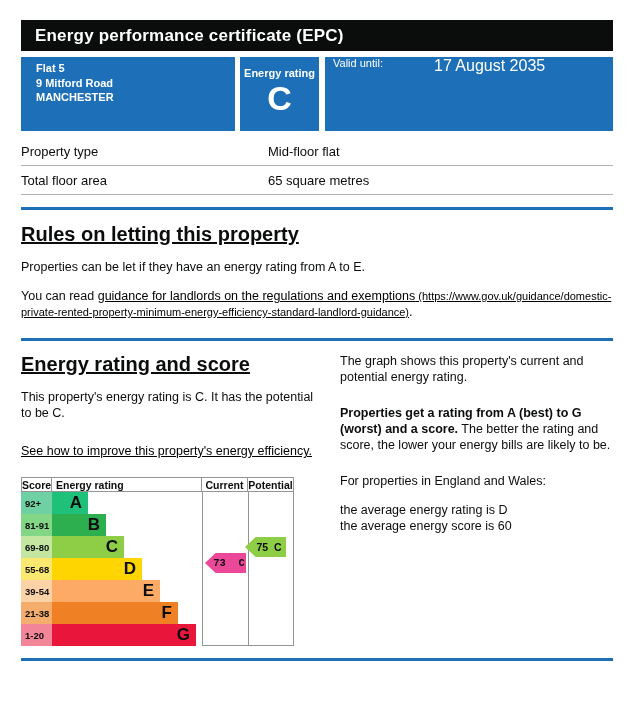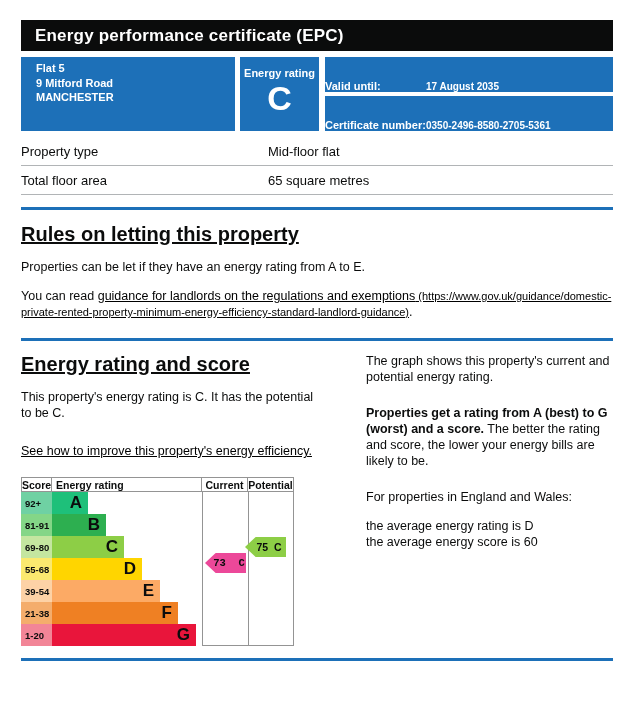--- a/index.html
+++ b/index.html
@@ -30,46 +30,46 @@
   }
   .rating-box {
     width: 79px; background: #1d70b8; color: #fff; text-align: center;
     padding-top: 10px; margin-right: 6px;
   }
   .rating-box .rating-label { font-size: 11px; font-weight: bold; }
   .rating-box .rating-letter { font-size: 34px; font-weight: bold; line-height: 38px; }
   .validity { flex: 1; display: flex; flex-direction: column; }
   .vrow {
     flex: 1; background: #1d70b8; color: #fff; display: flex;
-    align-items: flex-end; padding-left: 0; font-size: 11px; font-weight: bold;
+    align-items: flex-start; padding-left: 8px; font-size: 11px; font-weight: normal;
   }
   .vrow + .vrow { margin-top: 4px; }
   .vlabel { width: 101px; flex-shrink: 0; }
-  .vvalue { font-size: 10px; }
+  .vvalue { font-size: 16px; }
 
   
   .ptable { margin-top: 6px; }
   .prow {
     display: flex; border-bottom: 1px solid #b1b4b6;
     padding: 7px 0 6px 0; font-size: 13px;
   }
   .plabel { width: 247px; flex-shrink: 0; }
 
   .rule { height: 3px; background: #1d70b8; }
   .rule-1 { margin-top: 12px; }
   .rule-2 { margin-top: 18px; }
   .rule-3 { margin-top: 12px; }
 
   h2 { font-size: 20px; font-weight: bold; margin: 13px 0 0 0; text-decoration: underline; }
   p { font-size: 12.5px; line-height: 16px; margin: 13px 0 0 0; }
   a { color: #000000; }
   .url-small { font-size: 11px; }
 
   
-  .columns { display: flex; margin-top: 12px; gap: 26px; }
+  .columns { display: flex; margin-top: 12px; }
   .col-left { width: 300px; flex-shrink: 0; }
   .col-right { width: 273px; margin-left: 19px; }
   .col-left h2 { margin-top: 0; }
   .col-right p:first-child { margin-top: 0; }
   .col-right p { margin-top: 20px; }
   .avg-lines { margin-top: 14px; }
   .avg-lines span { display: block; font-size: 12.5px; line-height: 15.5px; }
   .improve-link { display: inline-block; margin-top: 22px; font-size: 12.5px; line-height: 16px; }
 
   
@@ -125,24 +125,20 @@
     </div>
     <div class="rating-box">
       <div class="rating-label">Energy rating</div>
       <div class="rating-letter">C</div>
     </div>
     <div class="validity">
       <div class="vrow">
         <span class="vlabel">Valid until:</span>
         <span class="vvalue">17 August 2035</span>
       </div>
-      <div class="vrow">
-        <span class="vlabel">Certificate number:</span>
-        <span class="vvalue">0350-2496-8580-2705-5361</span>
-      </div>
     </div>
   </div>
 
   <div class="ptable">
     <div class="prow">
       <span class="plabel">Property type</span>
       <span class="pvalue">Mid-floor flat</span>
     </div>
     <div class="prow">
       <span class="plabel">Total floor area</span>

